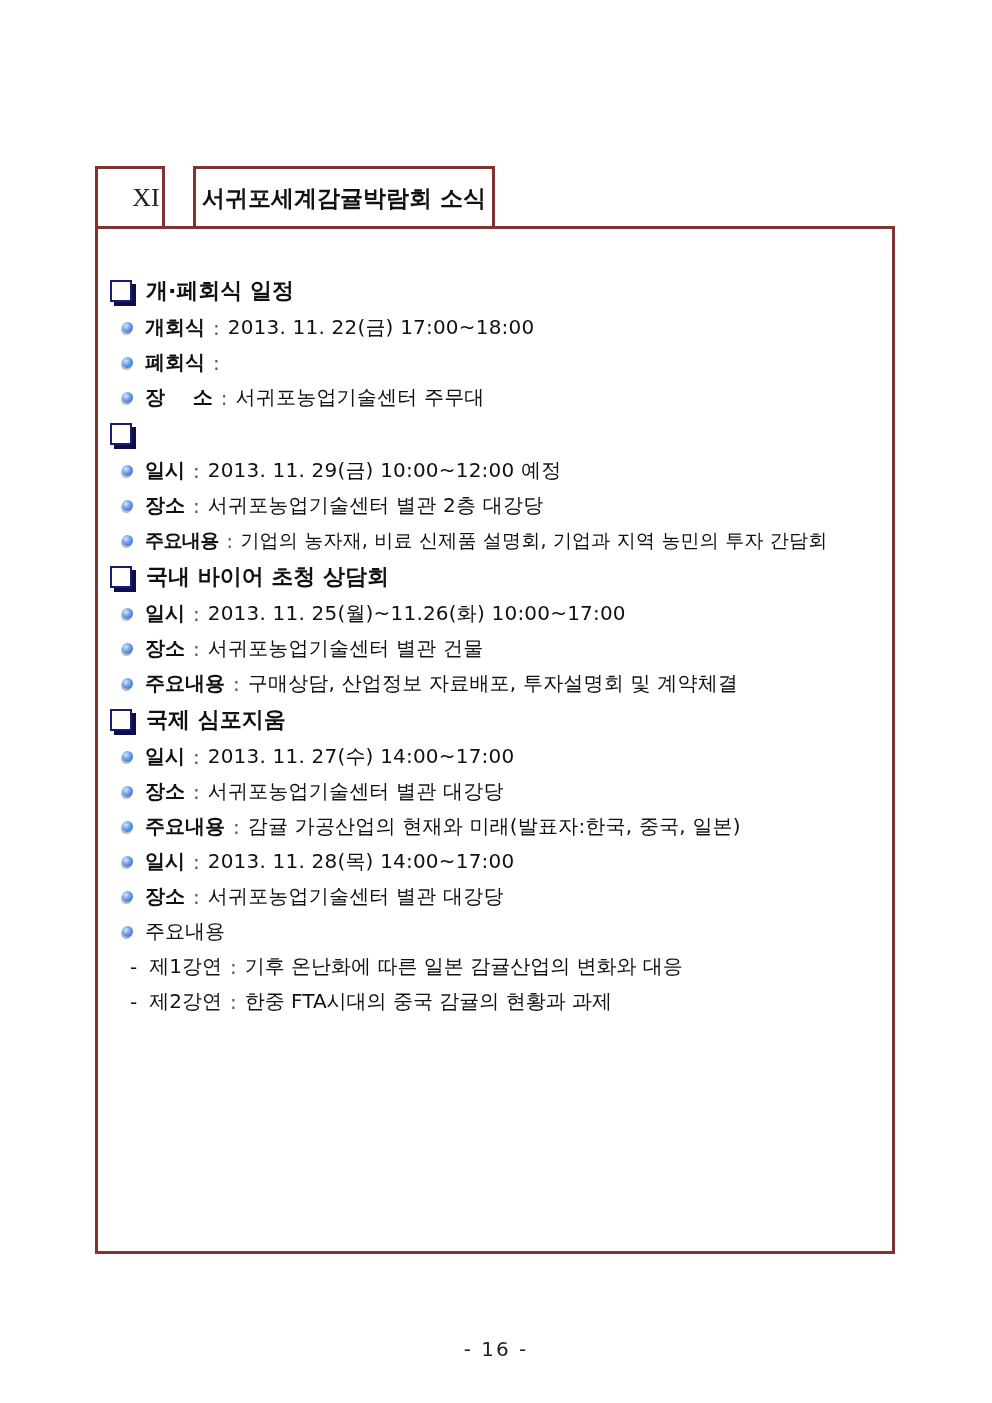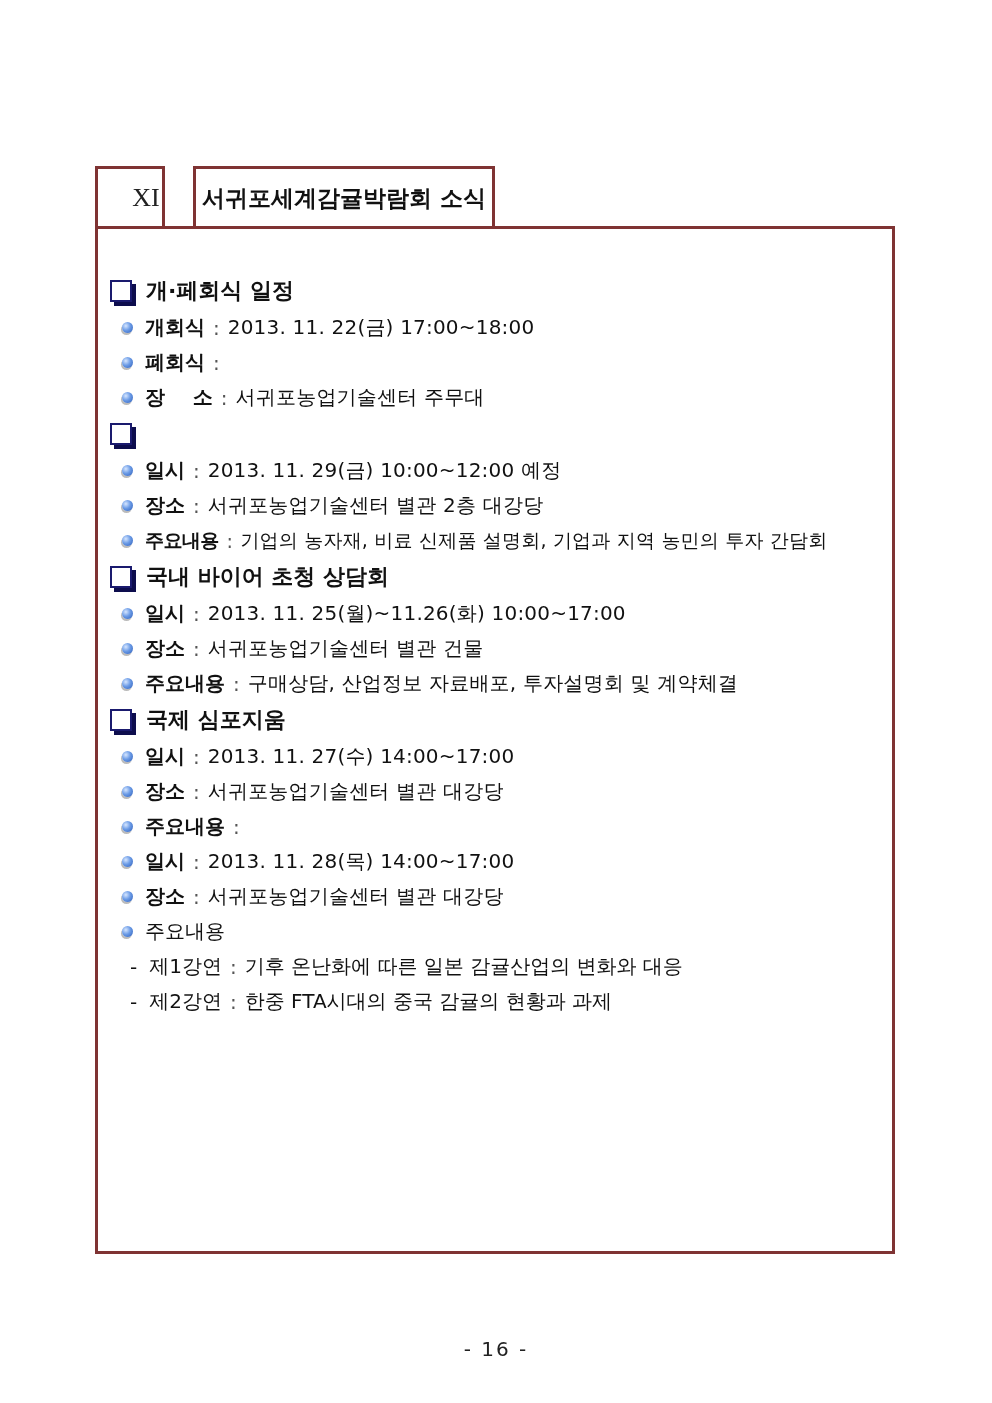--- a/index.html
+++ b/index.html
@@ -124,20 +124,21 @@
   <div class="bullet">
     <span class="dot-icon"></span>
     <span class="b-label">장소</span>
     <span class="b-sep">:</span>
     <span class="b-val">서귀포농업기술센터 별관 대강당</span>
   </div>
   <div class="bullet">
     <span class="dot-icon"></span>
     <span class="b-label">주요내용</span>
     <span class="b-sep">:</span>
+    <span class="b-val">감귤 가공산업의 현재와 미래(발표자:한국, 중국, 일본)</span>
   </div>
 
   <div class="bullet">
     <span class="dot-icon"></span>
     <span class="b-label">일시</span>
     <span class="b-sep">:</span>
     <span class="b-val">2013. 11. 28(목) 14:00~17:00</span>
   </div>
   <div class="bullet">
     <span class="dot-icon"></span>

